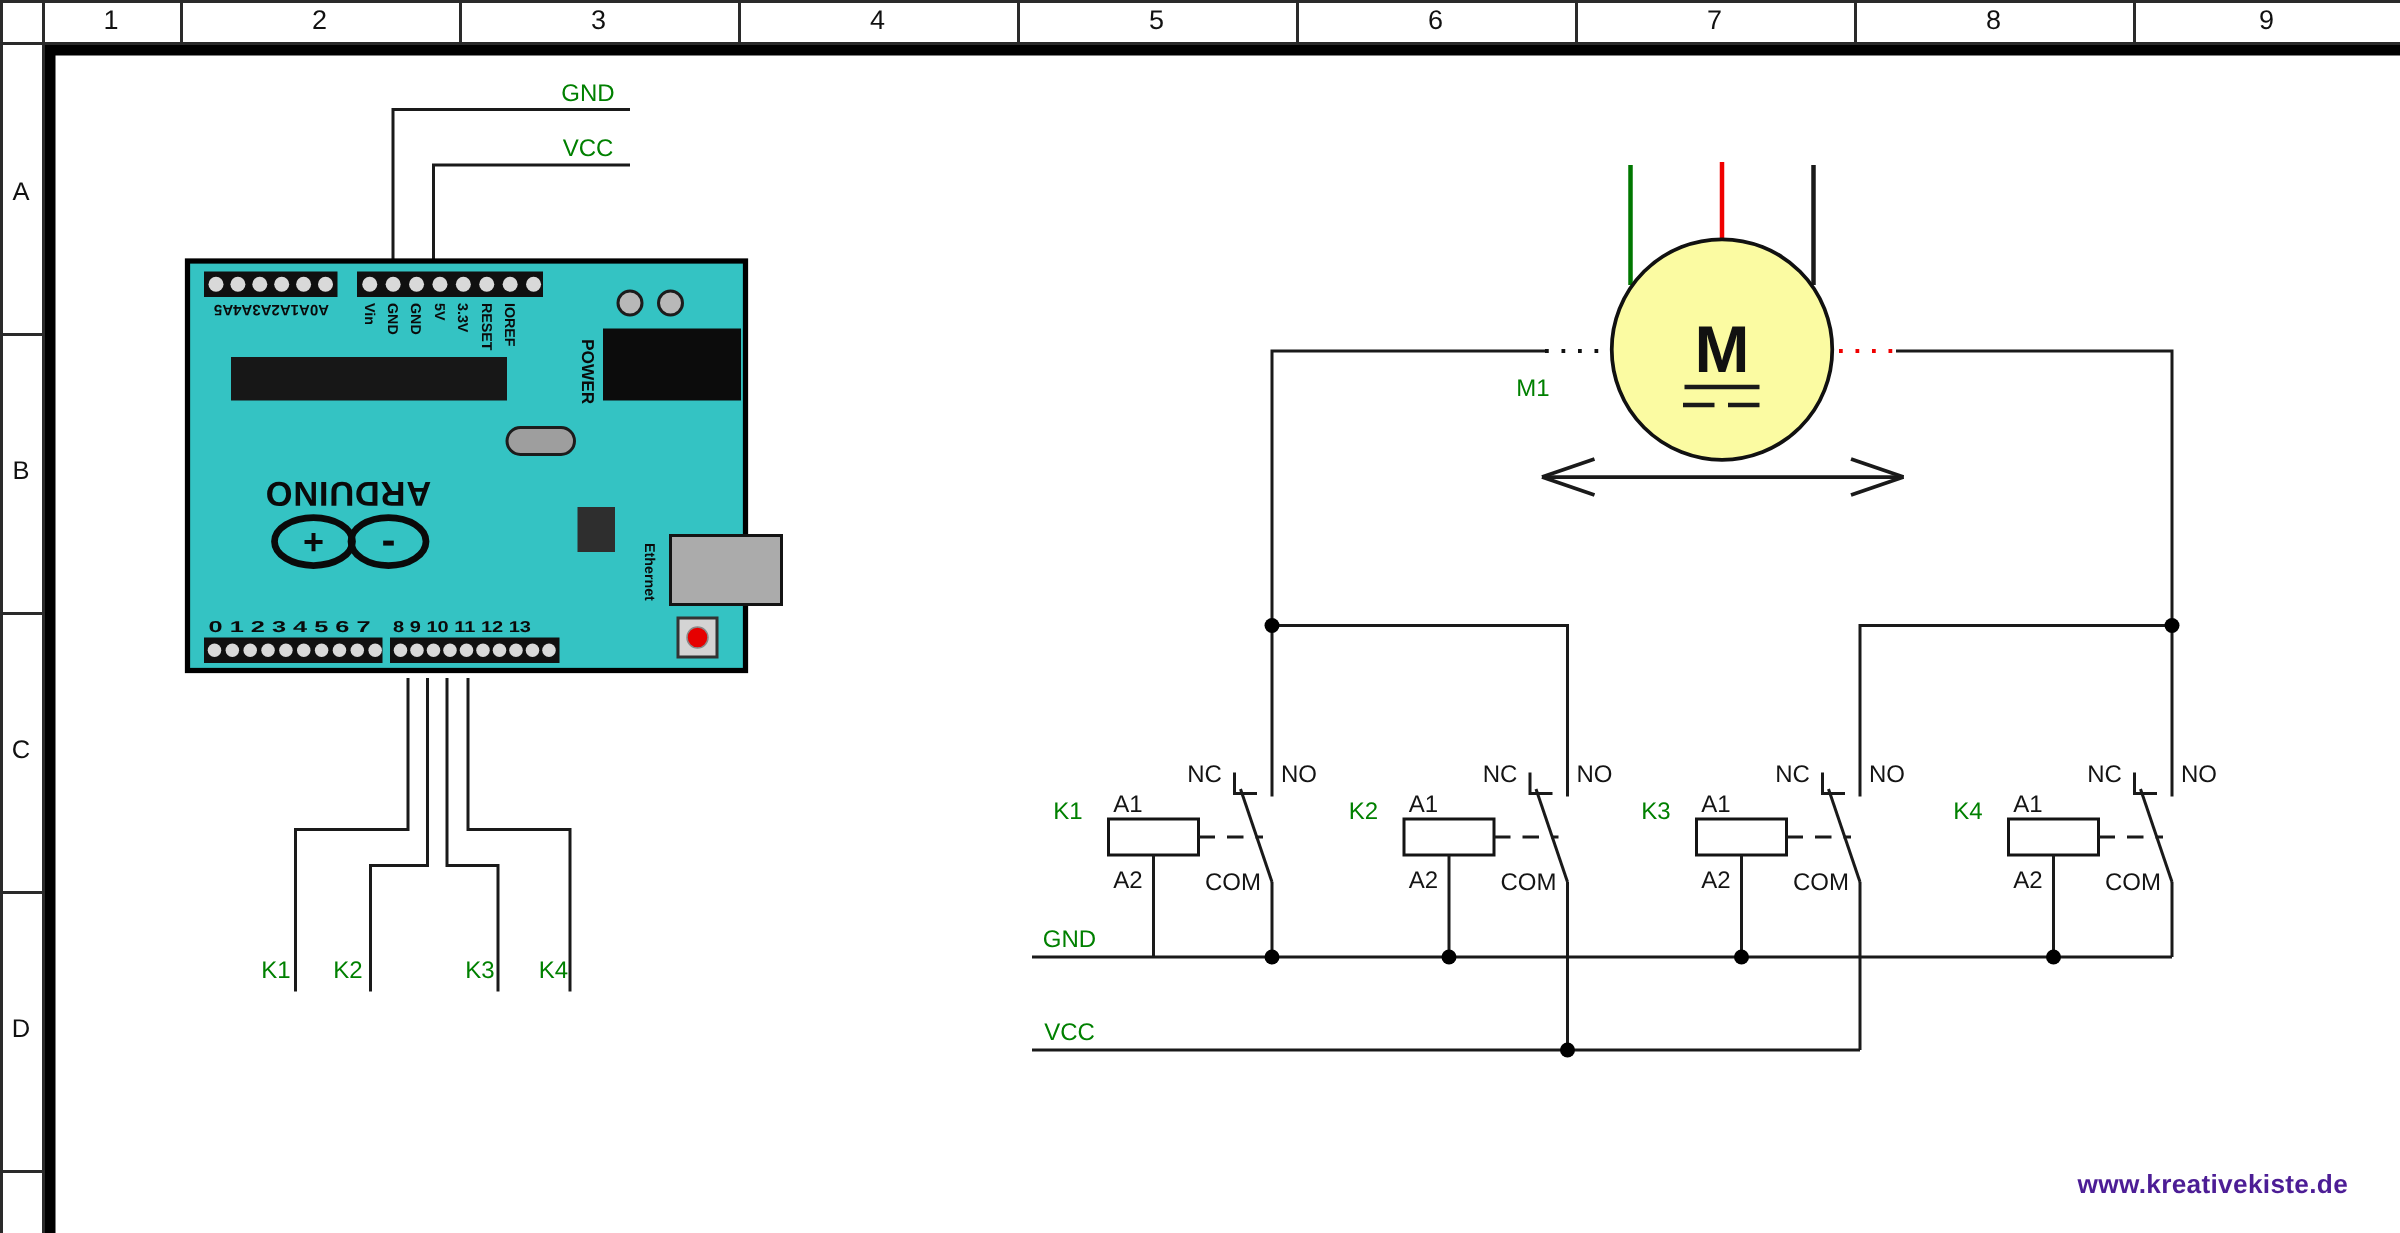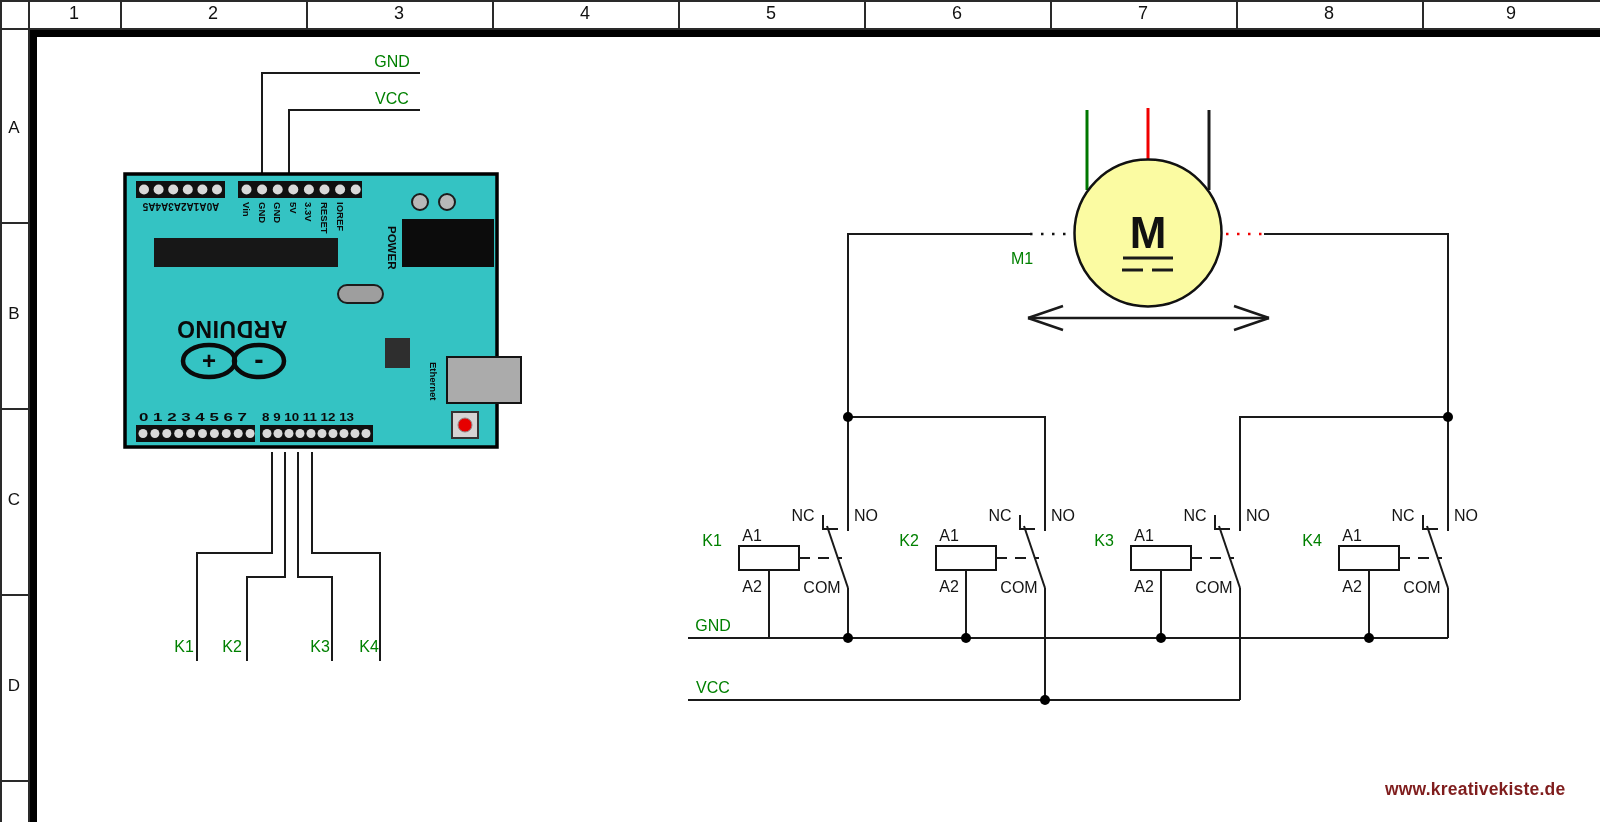--- a/index.html
+++ b/index.html
@@ -16,21 +16,21 @@
   #schem{position:absolute;left:0;top:0;}
   .w{stroke:#1a1a1a;stroke-width:2;fill:none;}
   .w3{stroke:#1a1a1a;stroke-width:3;fill:none;}
   .dash{stroke-dasharray:11 8;}
   .dotline{stroke-dasharray:2.5 8.5;stroke-width:2.6;}
   text{font-family:"Liberation Sans",sans-serif;}
   .glabel{fill:#008000;font-size:16px;text-anchor:middle;}
   .blabel{fill:#141414;font-size:16px;text-anchor:middle;}
   .btxt{fill:#0a0a0a;font-weight:bold;}
   .wm{position:absolute;left:1385px;top:779px;width:200px;font-weight:bold;
-      font-size:17.5px;color:#7f1d1d;letter-spacing:0.2px;}
+      font-size:17.5px;color:#4c1d95;letter-spacing:0.2px;}
 </style>
 </head>
 <body>
 
 <div id="page">
 
   <div class="edge" style="left:0;top:0;width:1600px;height:2px;"></div>
   <div class="edge" style="left:0;top:0;width:2px;height:822px;"></div>
   <div class="edge" style="left:0;top:28px;width:1600px;height:2px;"></div>
   <div class="edge" style="left:28px;top:0;width:2px;height:822px;"></div>

